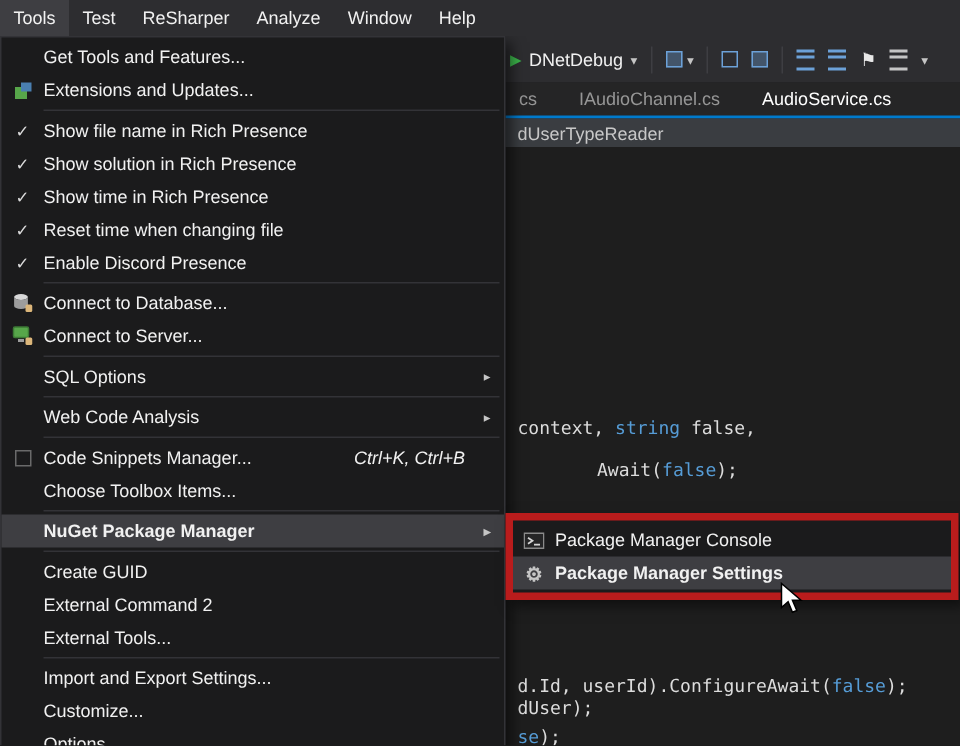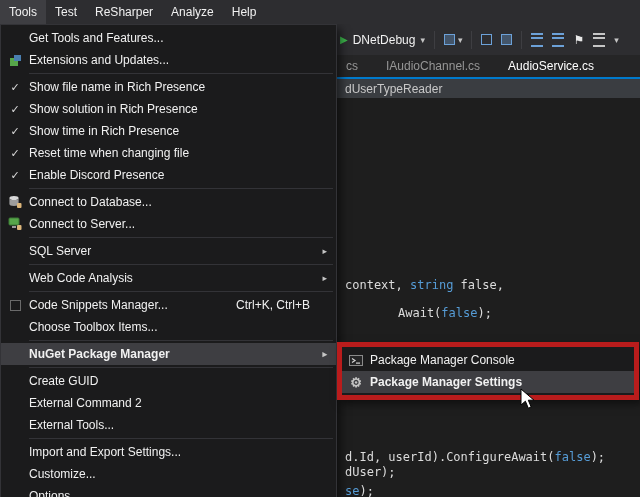--- a/index.html
+++ b/index.html
@@ -48,21 +48,21 @@
               box-shadow:4px 4px 8px rgba(0,0,0,.5);}
   .submenu{position:absolute;top:342px;left:337px;width:302px;background:#1b1b1c;
            border:5px solid #b91c1c;box-sizing:border-box;z-index:11;padding:2px 0;
            box-shadow:4px 4px 8px rgba(0,0,0,.5);}
   .menu-item{display:flex;align-items:center;height:22px;font-size:12px;color:#f1f1f1;
              position:relative;padding-right:26px;cursor:default;}
   .menu-item.highlight{background:#3e3e42;font-weight:bold;}
   .mi-icon{width:28px;flex:none;text-align:center;line-height:1;}
   .mi-icon svg{vertical-align:middle;}
   .mi-label{white-space:nowrap;flex:1;}
-  .mi-shortcut{white-space:nowrap;margin-left:24px;color:#f1f1f1;}
+  .mi-shortcut{white-space:nowrap;margin-left:24px;color:#f1f1f1;font-style:italic;}
   .mi-arrow{position:absolute;right:9px;top:50%;transform:translateY(-50%);font-size:9px;color:#c5c5c5;}
   .menu-sep{height:1px;background:#333337;margin:2px 3px 2px 28px;}
 
   .cursor{position:absolute;left:520px;top:388px;z-index:30;pointer-events:none;}
 </style>
 </head>
 <body>
 
 <div class="root">
 
@@ -120,20 +120,21 @@
 
   <div class="navbar">
     <span class="nav-text">dUserTypeReader</span>
   </div>
 
   <div class="menubar">
     <span class="mb-item open">Tools</span>
     <span class="mb-item">Test</span>
     <span class="mb-item">ReSharper</span>
     <span class="mb-item">Analyze</span>
+    <span class="mb-item">Window</span>
     <span class="mb-item">Help</span>
   </div>
 
   <div class="tools-menu" id="tools-menu">
       <div class="menu-item">
         <span class="mi-icon"></span>
         <span class="mi-label">Get Tools and Features...</span>
       </div>
       <div class="menu-item">
         <span class="mi-icon"><svg width="13" height="13" viewBox="0 0 13 13">
@@ -176,21 +177,21 @@
         <span class="mi-icon"><svg width="14" height="14" viewBox="0 0 14 14">
             <rect x="1" y="1" width="10" height="7" rx="1" fill="#57a64a" stroke="#3c7a35"></rect>
             <rect x="4" y="9" width="4" height="2" fill="#9d9d9d"></rect>
             <rect x="9" y="8" width="4.5" height="5" rx="1" fill="#dcb67a"></rect>
           </svg></span>
         <span class="mi-label">Connect to Server...</span>
       </div>
       <div class="menu-sep"></div>
       <div class="menu-item">
         <span class="mi-icon"></span>
-        <span class="mi-label">SQL Server</span>
+        <span class="mi-label">SQL Options</span>
         <span class="mi-arrow">▸</span>
       </div>
       <div class="menu-sep"></div>
       <div class="menu-item">
         <span class="mi-icon"></span>
         <span class="mi-label">Web Code Analysis</span>
         <span class="mi-arrow">▸</span>
       </div>
       <div class="menu-sep"></div>
       <div class="menu-item">

